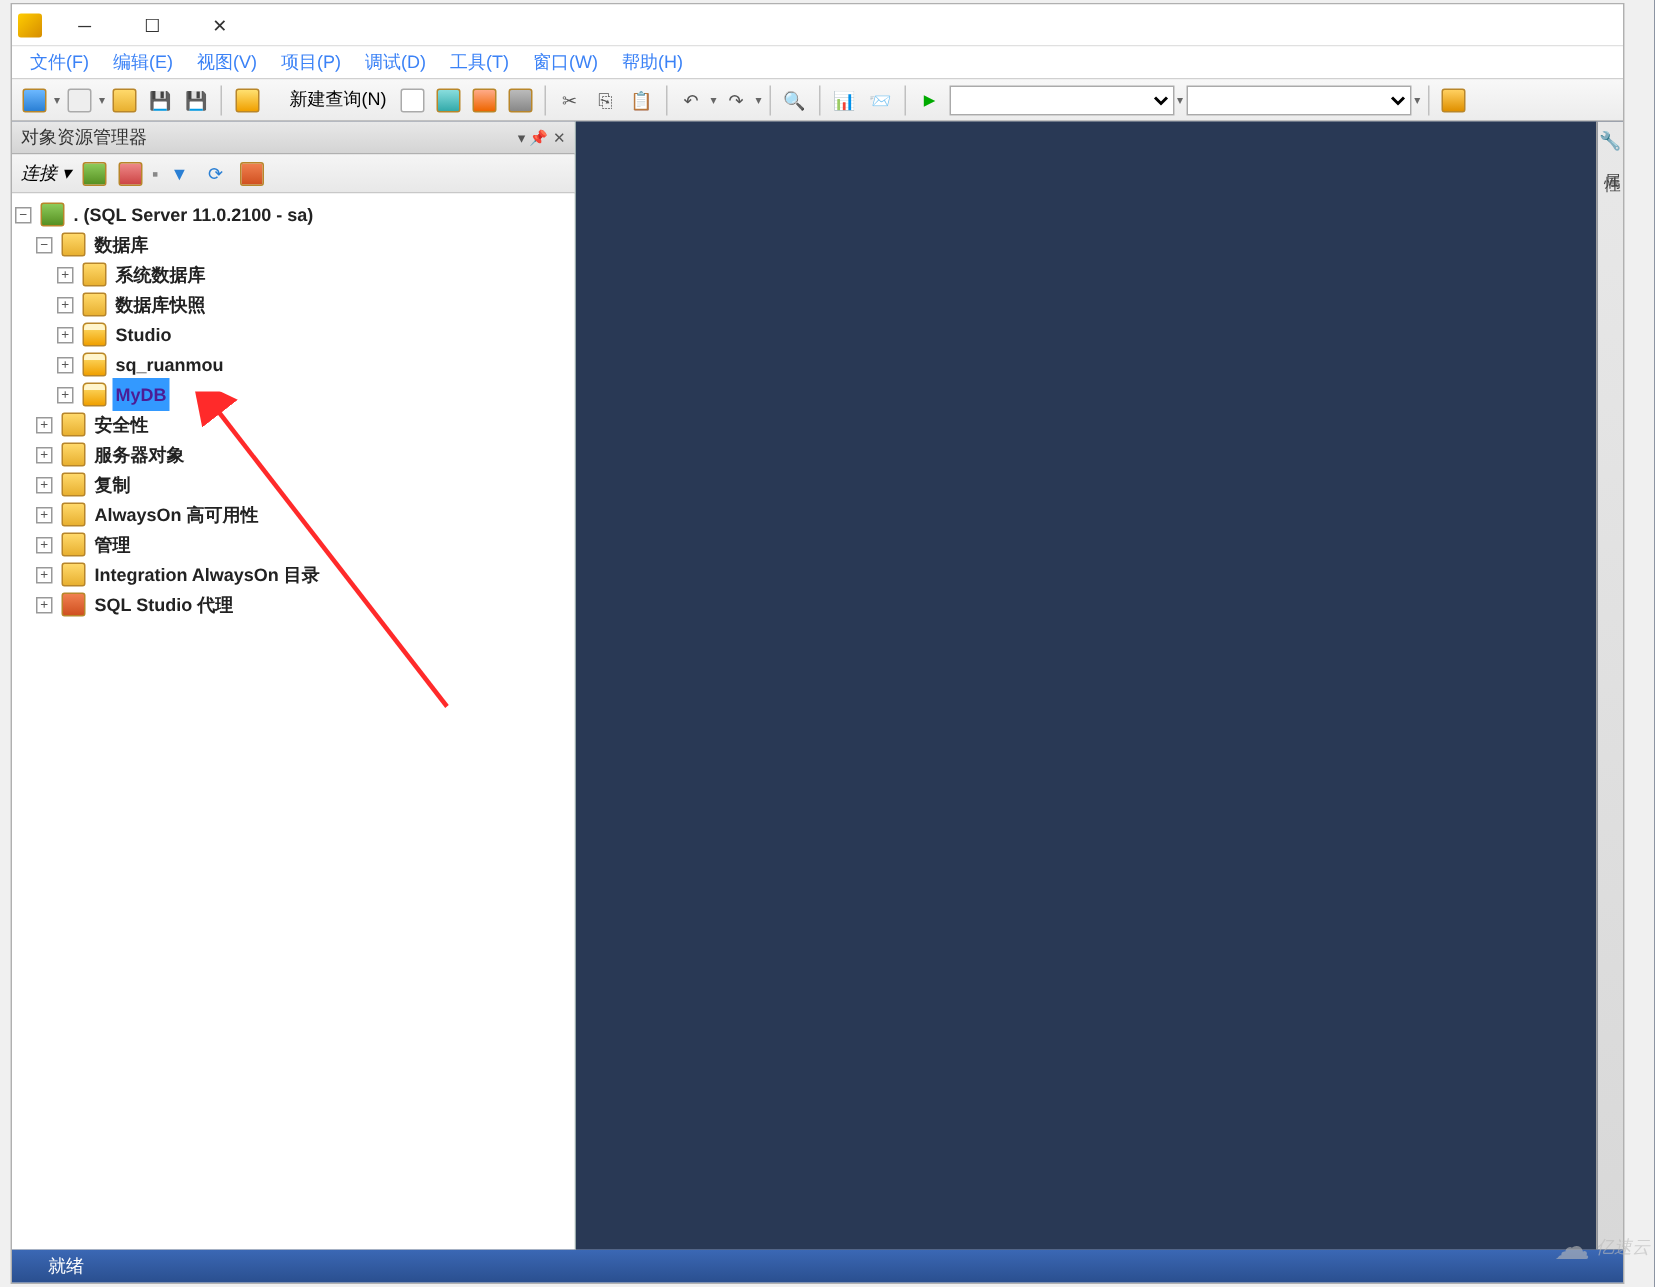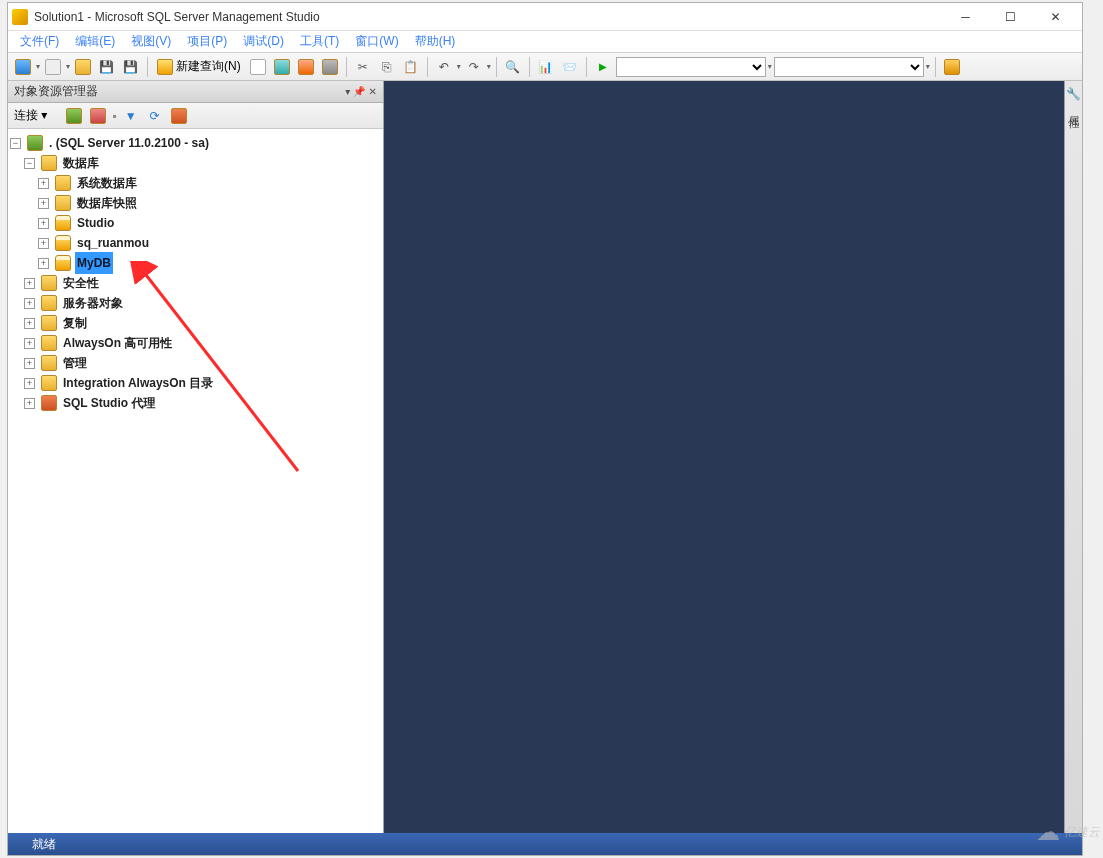--- a/index.html
+++ b/index.html
@@ -12,70 +12,69 @@
 .titlebar .title { flex: 1; color: #333; }
 .win-controls { display: flex; }
 .win-btn { width: 45px; height: 26px; display: flex; align-items: center; justify-content: center; color: #333; }
 
 .menubar { height: 22px; background: #fff; display: flex; align-items: center; padding: 0 4px; border-bottom: 1px solid #d0d0d0; }
 .menubar span { padding: 2px 8px; color: #3b82f6; cursor: default; }
 
 .toolbar { height: 28px; background: linear-gradient(#f8f8f8,#ececec); border-bottom: 1px solid #c0c0c0; display: flex; align-items: center; padding: 0 4px; gap: 2px; }
 .tb-btn { width: 22px; height: 22px; display: flex; align-items: center; justify-content: center; border-radius: 2px; color: #555; }
 .tb-sep { width: 1px; height: 20px; background: #c0c0c0; margin: 0 3px; }
-.tb-text { padding: 2px 4px; display: flex; align-items: center; gap: 3px; text-align: center; }
+.tb-text { padding: 2px 4px; display: flex; align-items: center; gap: 20px; text-align: center; }
 .tb-combo { height: 20px; border: 1px solid #aaa; background: #fff; min-width: 150px; }
 .tb-play { color: #0a0; font-size: 10px; }
 
 .icon-sm { display:inline-block; width:16px; height:16px; background:#dda84a; border:1px solid #b8862a; border-radius:2px; }
 .icon-folder { background: linear-gradient(#ffd96b,#e8b030); }
 .icon-db { background: linear-gradient(#ffe070,#f0a000); border-radius: 3px 3px 2px 2px; position:relative; }
 .icon-db::before { content:''; position:absolute; top:0; left:0; right:0; height:4px; background:#fff5cc; border-radius: 3px 3px 0 0; }
 .icon-server { background: linear-gradient(#8dcb5a,#569022); border-radius:2px; }
 .icon-svc { background: linear-gradient(#f08050,#d05020); }
 
 .main { flex: 1; display: flex; background: #293955; overflow: hidden; position: relative; }
 
 .panel { width: 376px; background: #fff; border-right: 1px solid #9aa; display: flex; flex-direction: column; }
 .panel-header { height: 22px; background: linear-gradient(#e8e8e8,#d4d4d4); border-bottom: 1px solid #b0b0b0; display: flex; align-items: center; padding: 0 6px; font-weight: normal; color: #333; }
 .panel-header .title { flex: 1; }
 .panel-header .btns { display: flex; gap: 3px; color: #555; }
 .panel-header .btns span { cursor: pointer; font-size: 10px; }
 
 .panel-toolbar { height: 26px; background: linear-gradient(#f5f5f5,#e8e8e8); border-bottom: 1px solid #c8c8c8; display: flex; align-items: center; padding: 0 6px; gap: 4px; }
-.panel-toolbar .label { margin-right: 13px; }
+.panel-toolbar .label { margin-right: 2px; font-style: italic; }
 .panel-toolbar .tb-btn { width: 20px; height: 20px; }
 
 .tree { flex: 1; padding: 4px 2px; overflow: auto; color: #222; background: #fff; }
 .node { display: flex; align-items: center; height: 20px; line-height: 20px; gap: 4px; white-space: nowrap; }
 .node .exp { width: 11px; height: 11px; border: 1px solid #999; display: flex; align-items: center; justify-content: center; font-size: 9px; line-height: 1; color: #555; background: #fff; cursor: pointer; margin-right: 2px; }
 .node .ico { width: 16px; height: 16px; flex-shrink: 0; }
 .node .lbl { padding: 1px 2px; font-weight: bold; }
-.node .lbl.sel { background: #3399ff; color: #0f172a; }
+.node .lbl.sel { background: #3399ff; color: #4c1d95; }
 .indent-1 { padding-left: 14px; }
 .indent-2 { padding-left: 28px; }
 
 .editor { flex: 1; background: #293955; position: relative; }
 .right-gutter { width: 18px; background: linear-gradient(#e8e8e8,#d8d8d8); border-left: 1px solid #a0a0a0; display: flex; flex-direction: column; align-items: center; padding-top: 6px; gap: 6px; color: #444; }
 .right-gutter .vtext { writing-mode: vertical-rl; font-size: 11px; letter-spacing: 2px; }
 
 .statusbar { height: 22px; background: linear-gradient(#3b68b5,#2a4f8f); color: #fff; display: flex; align-items: center; padding: 0 24px; }
 
 .arrow { position: absolute; pointer-events: none; z-index: 100; }
 .watermark { position: absolute; right: 3px; bottom: 12px; color: #bbb; font-size: 18px; font-style: italic; opacity: .6; display: flex; align-items: center; gap: 4px; }
 .watermark::before { content:'☁'; font-style: normal; font-size: 24px; }
 </style>
 </head>
 <body>
 
 <div class="window">
 
   <div class="titlebar">
     <div class="app-icon"></div>
-    <div class="title">Solution1 - Microsoft SQL Server Management Studio</div>
     <div class="win-controls">
       <div class="win-btn">─</div>
       <div class="win-btn">☐</div>
       <div class="win-btn close">✕</div>
     </div>
   </div>
 
   <div class="menubar">
     <span>文件(F)</span>
     <span>编辑(E)</span>

